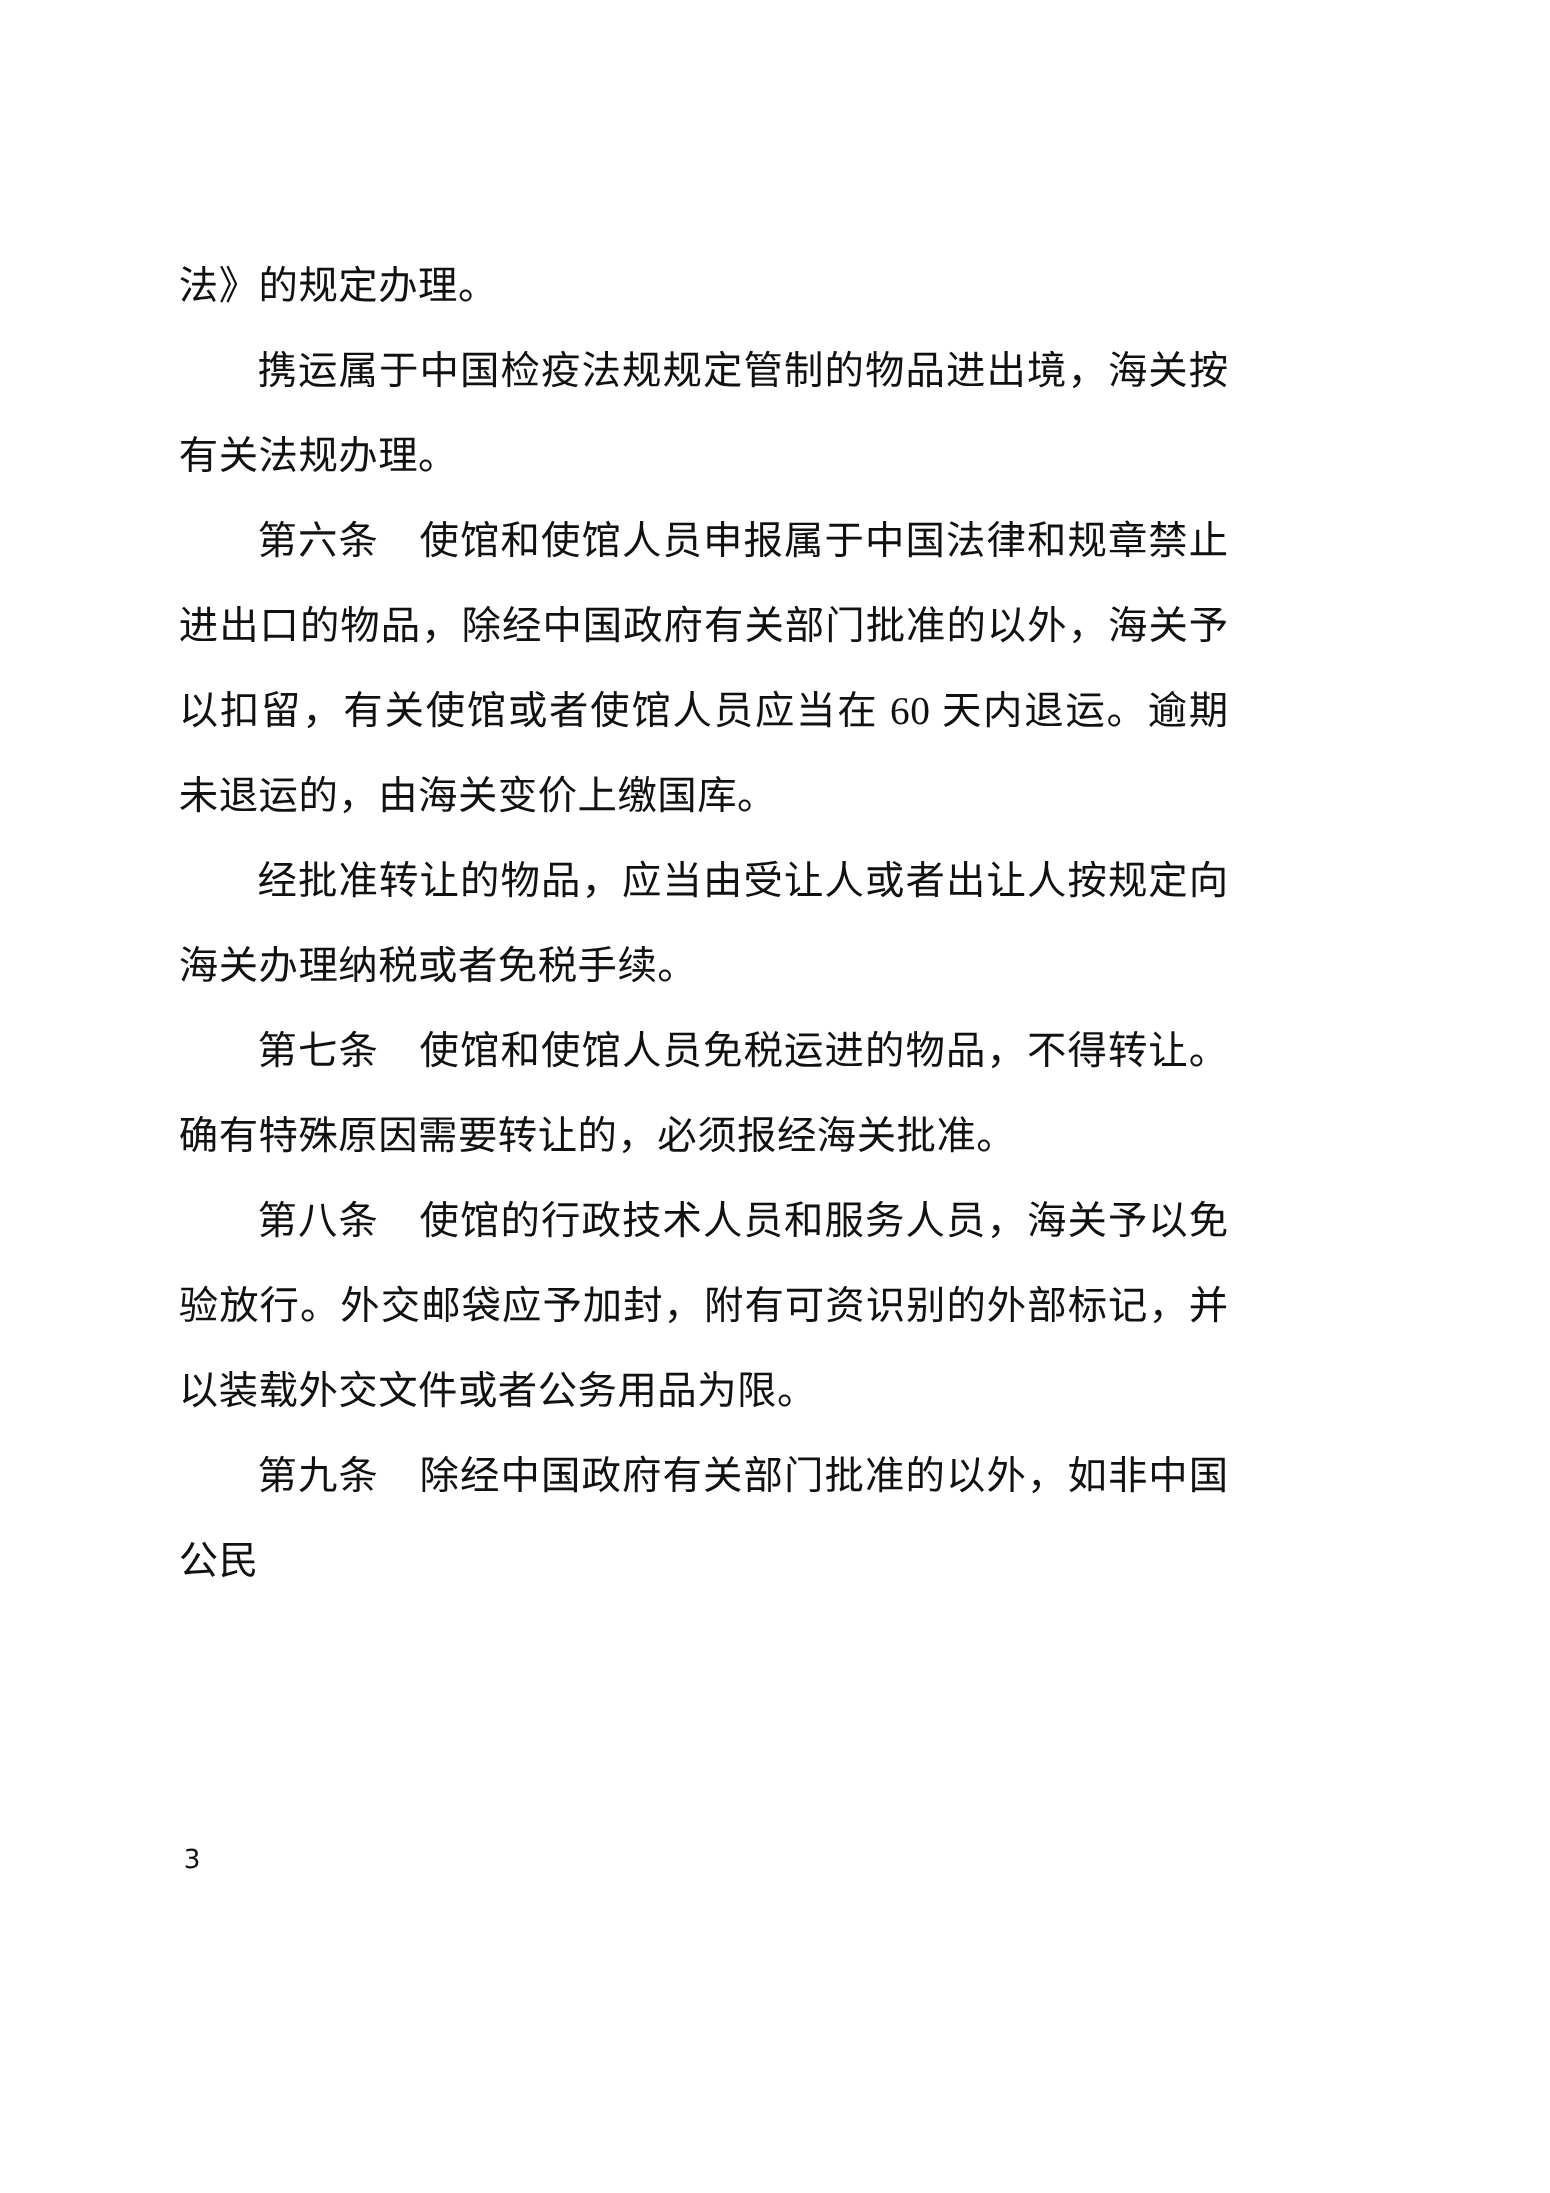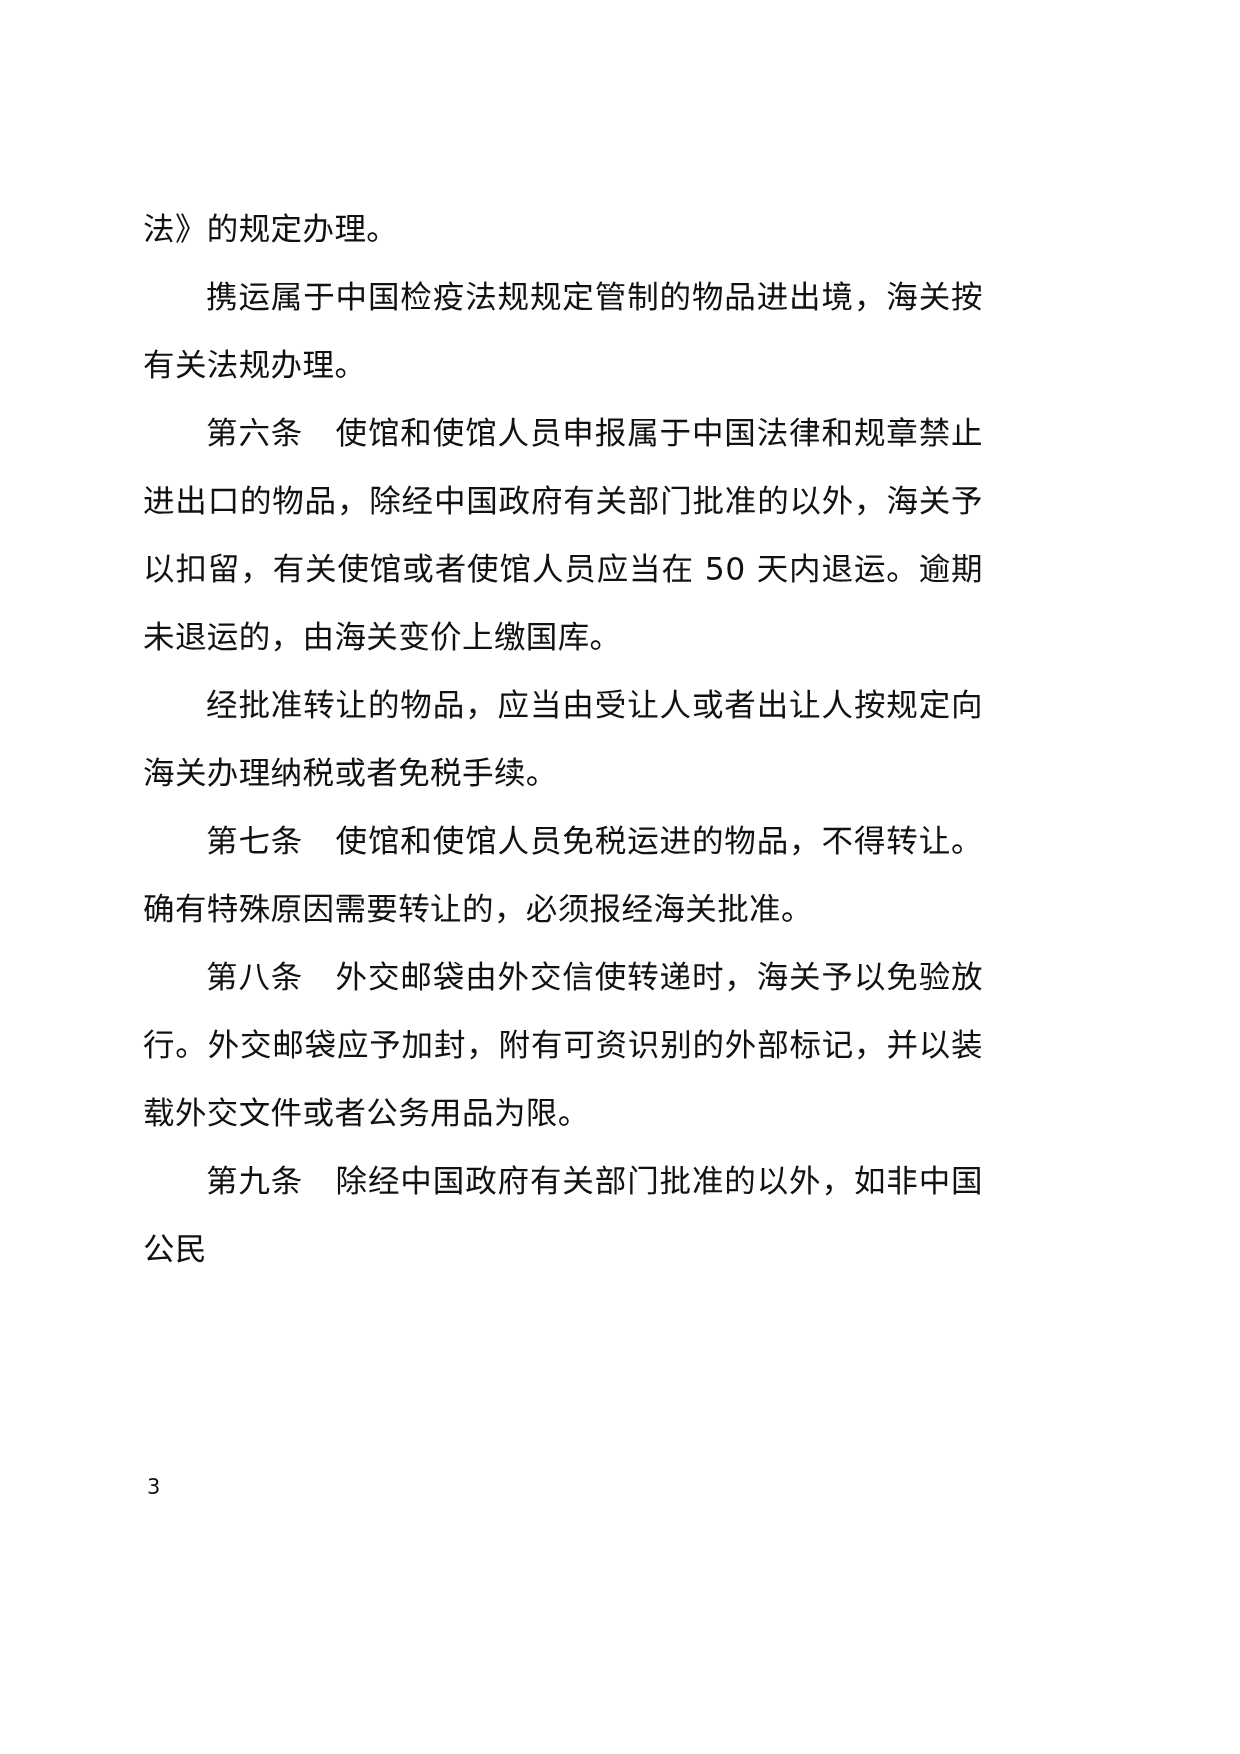--- a/index.html
+++ b/index.html
@@ -34,41 +34,42 @@
     font-size: 31.5px;
     line-height: 68px;
     text-align: justify;
     text-justify: inter-ideograph;
     letter-spacing: 0.4px;
     font-weight: 400;
     color: #111111;
   }
   p.indent {
     text-indent: 63px;
+    font-family: Liberation Serif, serif;
   }
   .page-number {
     position: absolute;
     left: 147px;
     top: 1474px;
     font-size: 21px;
     line-height: 26px;
     color: #111111;
     font-family: "DejaVu Sans", "Liberation Sans", sans-serif;
   }
 </style>
 </head>
 <body>
 
 <div class="page">
 
   <div class="content">
     <p class="para">法》的规定办理。</p>
     <p class="para indent">携运属于中国检疫法规规定管制的物品进出境，海关按有关法规办理。</p>
-    <p class="para indent">第六条　使馆和使馆人员申报属于中国法律和规章禁止进出口的物品，除经中国政府有关部门批准的以外，海关予以扣留，有关使馆或者使馆人员应当在 50 天内退运。逾期未退运的，由海关变价上缴国库。</p>
+    <p class="para indent">第六条　使馆和使馆人员申报属于中国法律和规章禁止进出口的物品，除经中国政府有关部门批准的以外，海关予以扣留，有关使馆或者使馆人员应当在 60 天内退运。逾期未退运的，由海关变价上缴国库。</p>
     <p class="para indent">经批准转让的物品，应当由受让人或者出让人按规定向海关办理纳税或者免税手续。</p>
     <p class="para indent">第七条　使馆和使馆人员免税运进的物品，不得转让。确有特殊原因需要转让的，必须报经海关批准。</p>
-    <p class="para indent">第八条　外交邮袋由外交信使转递时，海关予以免验放行。外交邮袋应予加封，附有可资识别的外部标记，并以装载外交文件或者公务用品为限。</p>
+    <p class="para indent">第八条　使馆的行政技术人员和服务人员，海关予以免验放行。外交邮袋应予加封，附有可资识别的外部标记，并以装载外交文件或者公务用品为限。</p>
     <p class="para indent">第九条　除经中国政府有关部门批准的以外，如非中国公民</p>
   </div>
 
   <div class="page-number">3</div>
 
 </div>
 
 </body></html>

